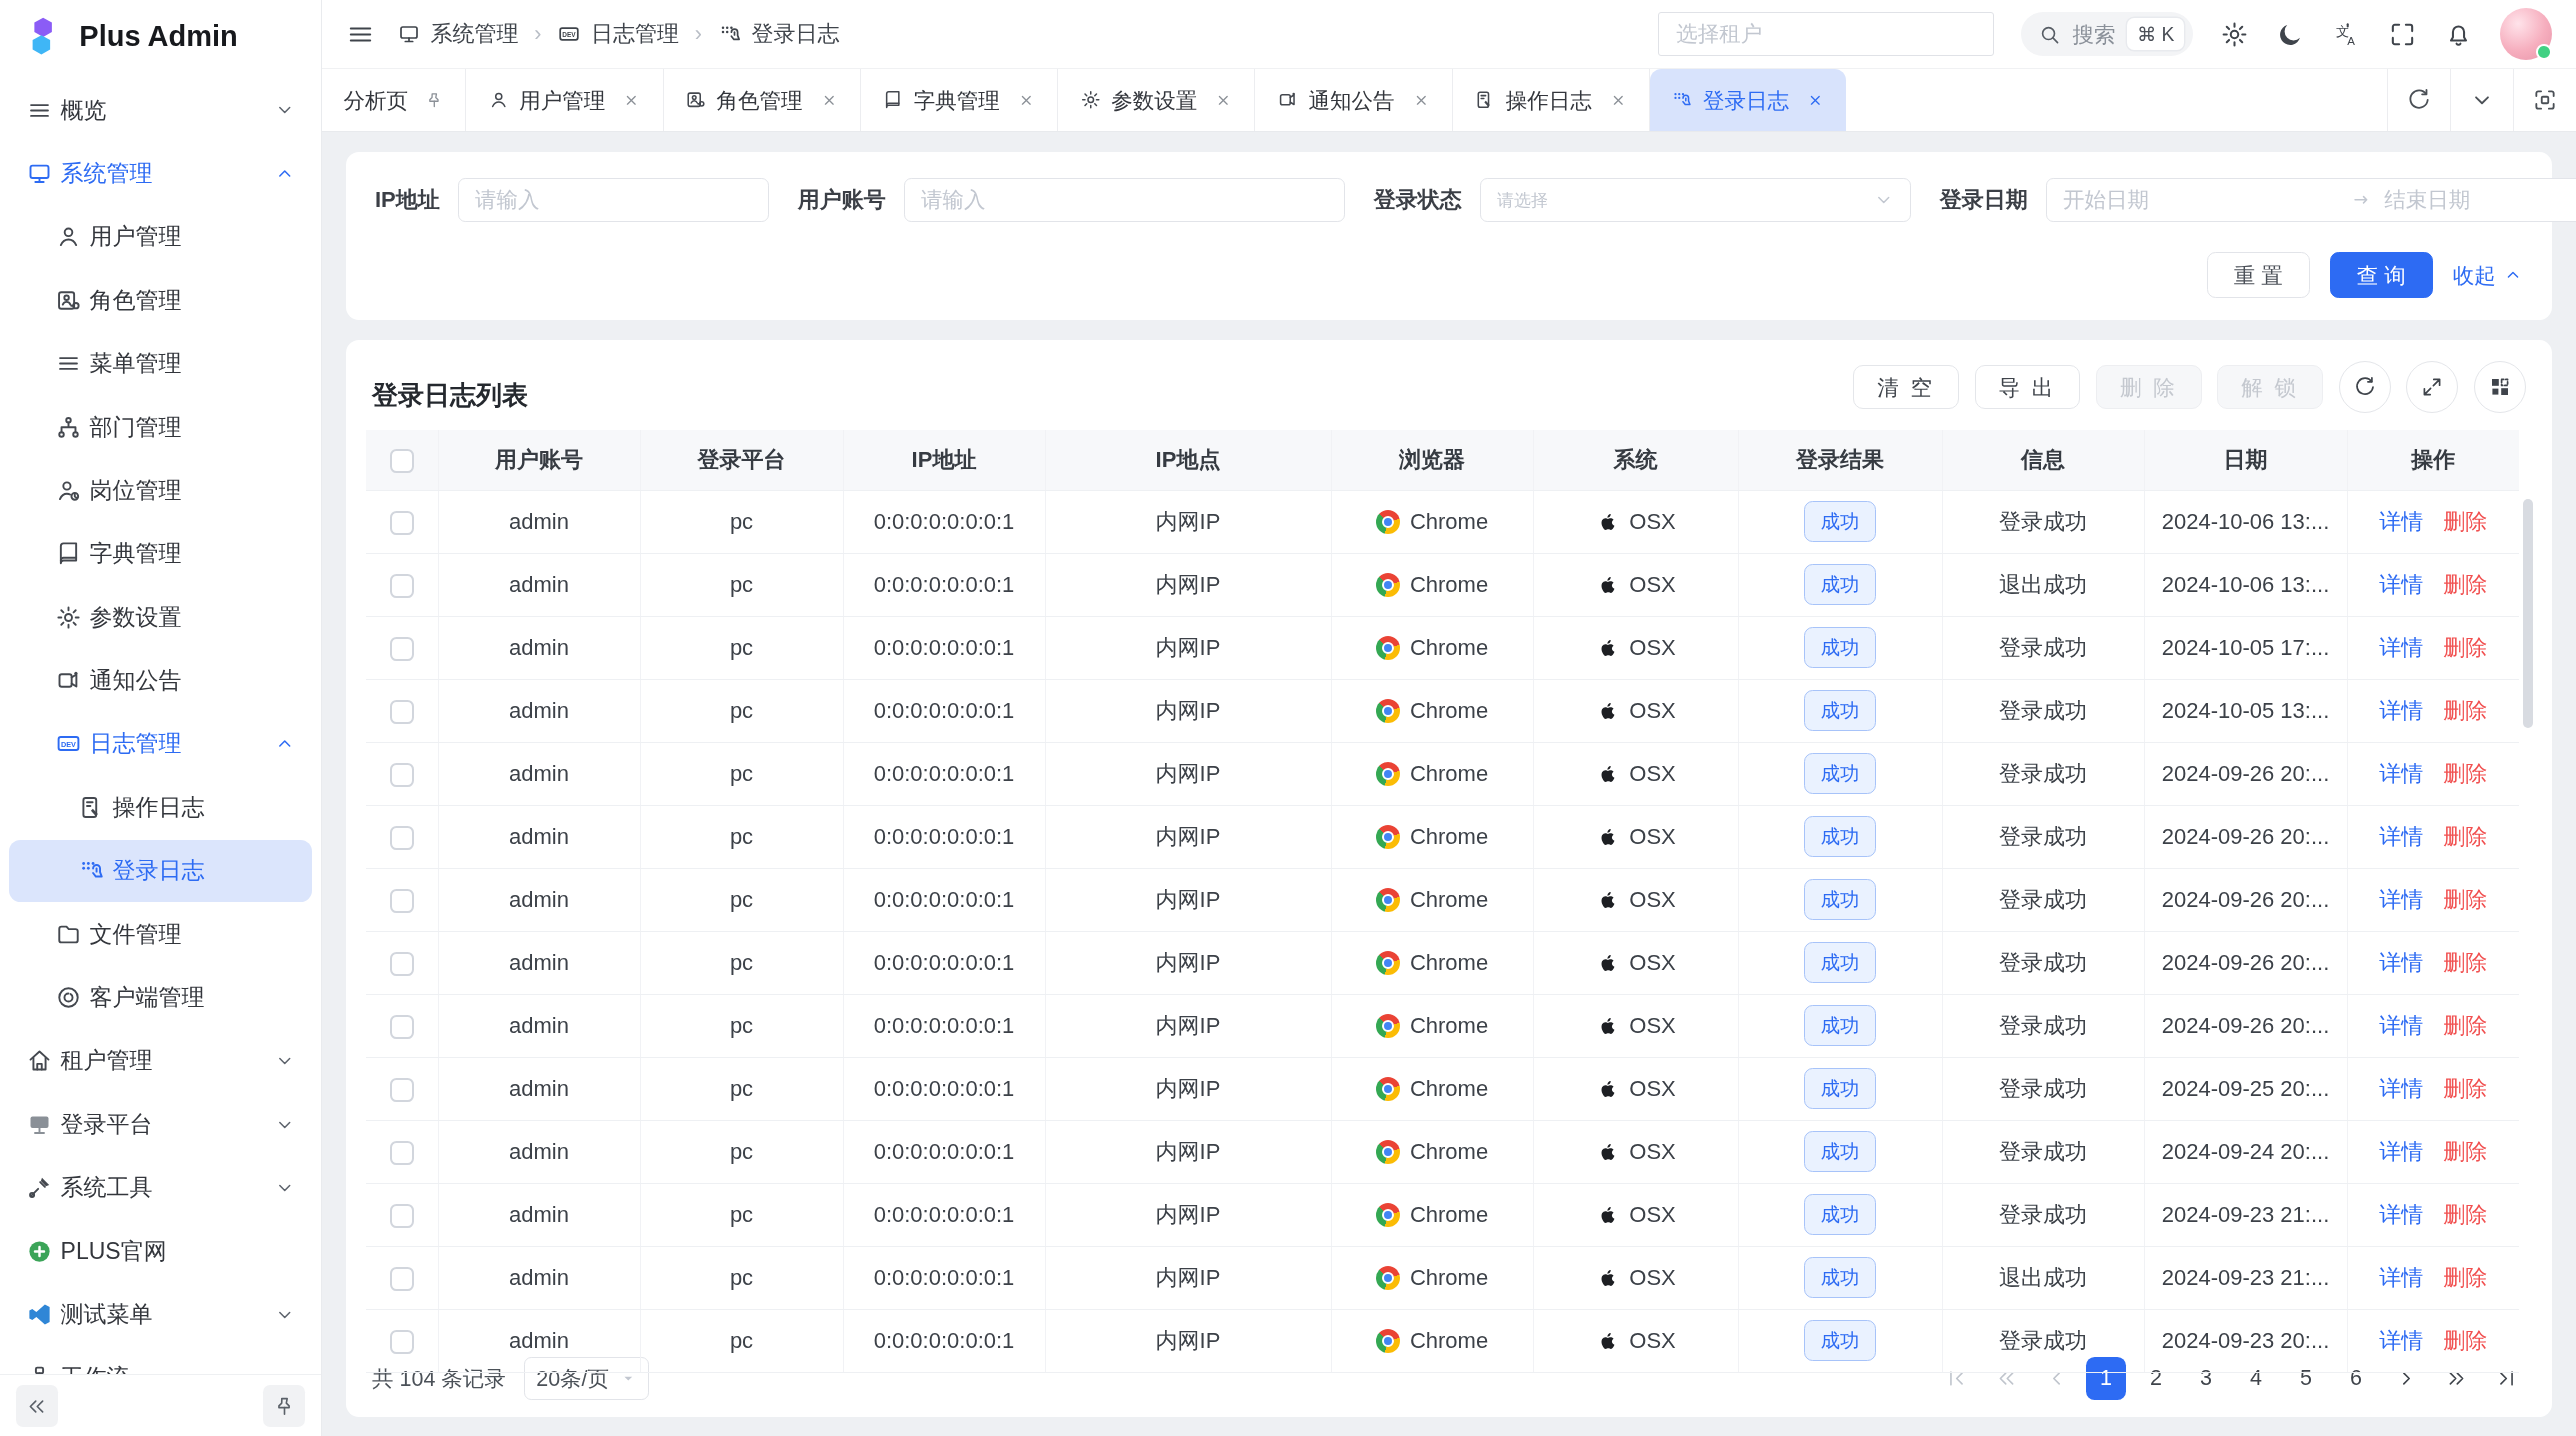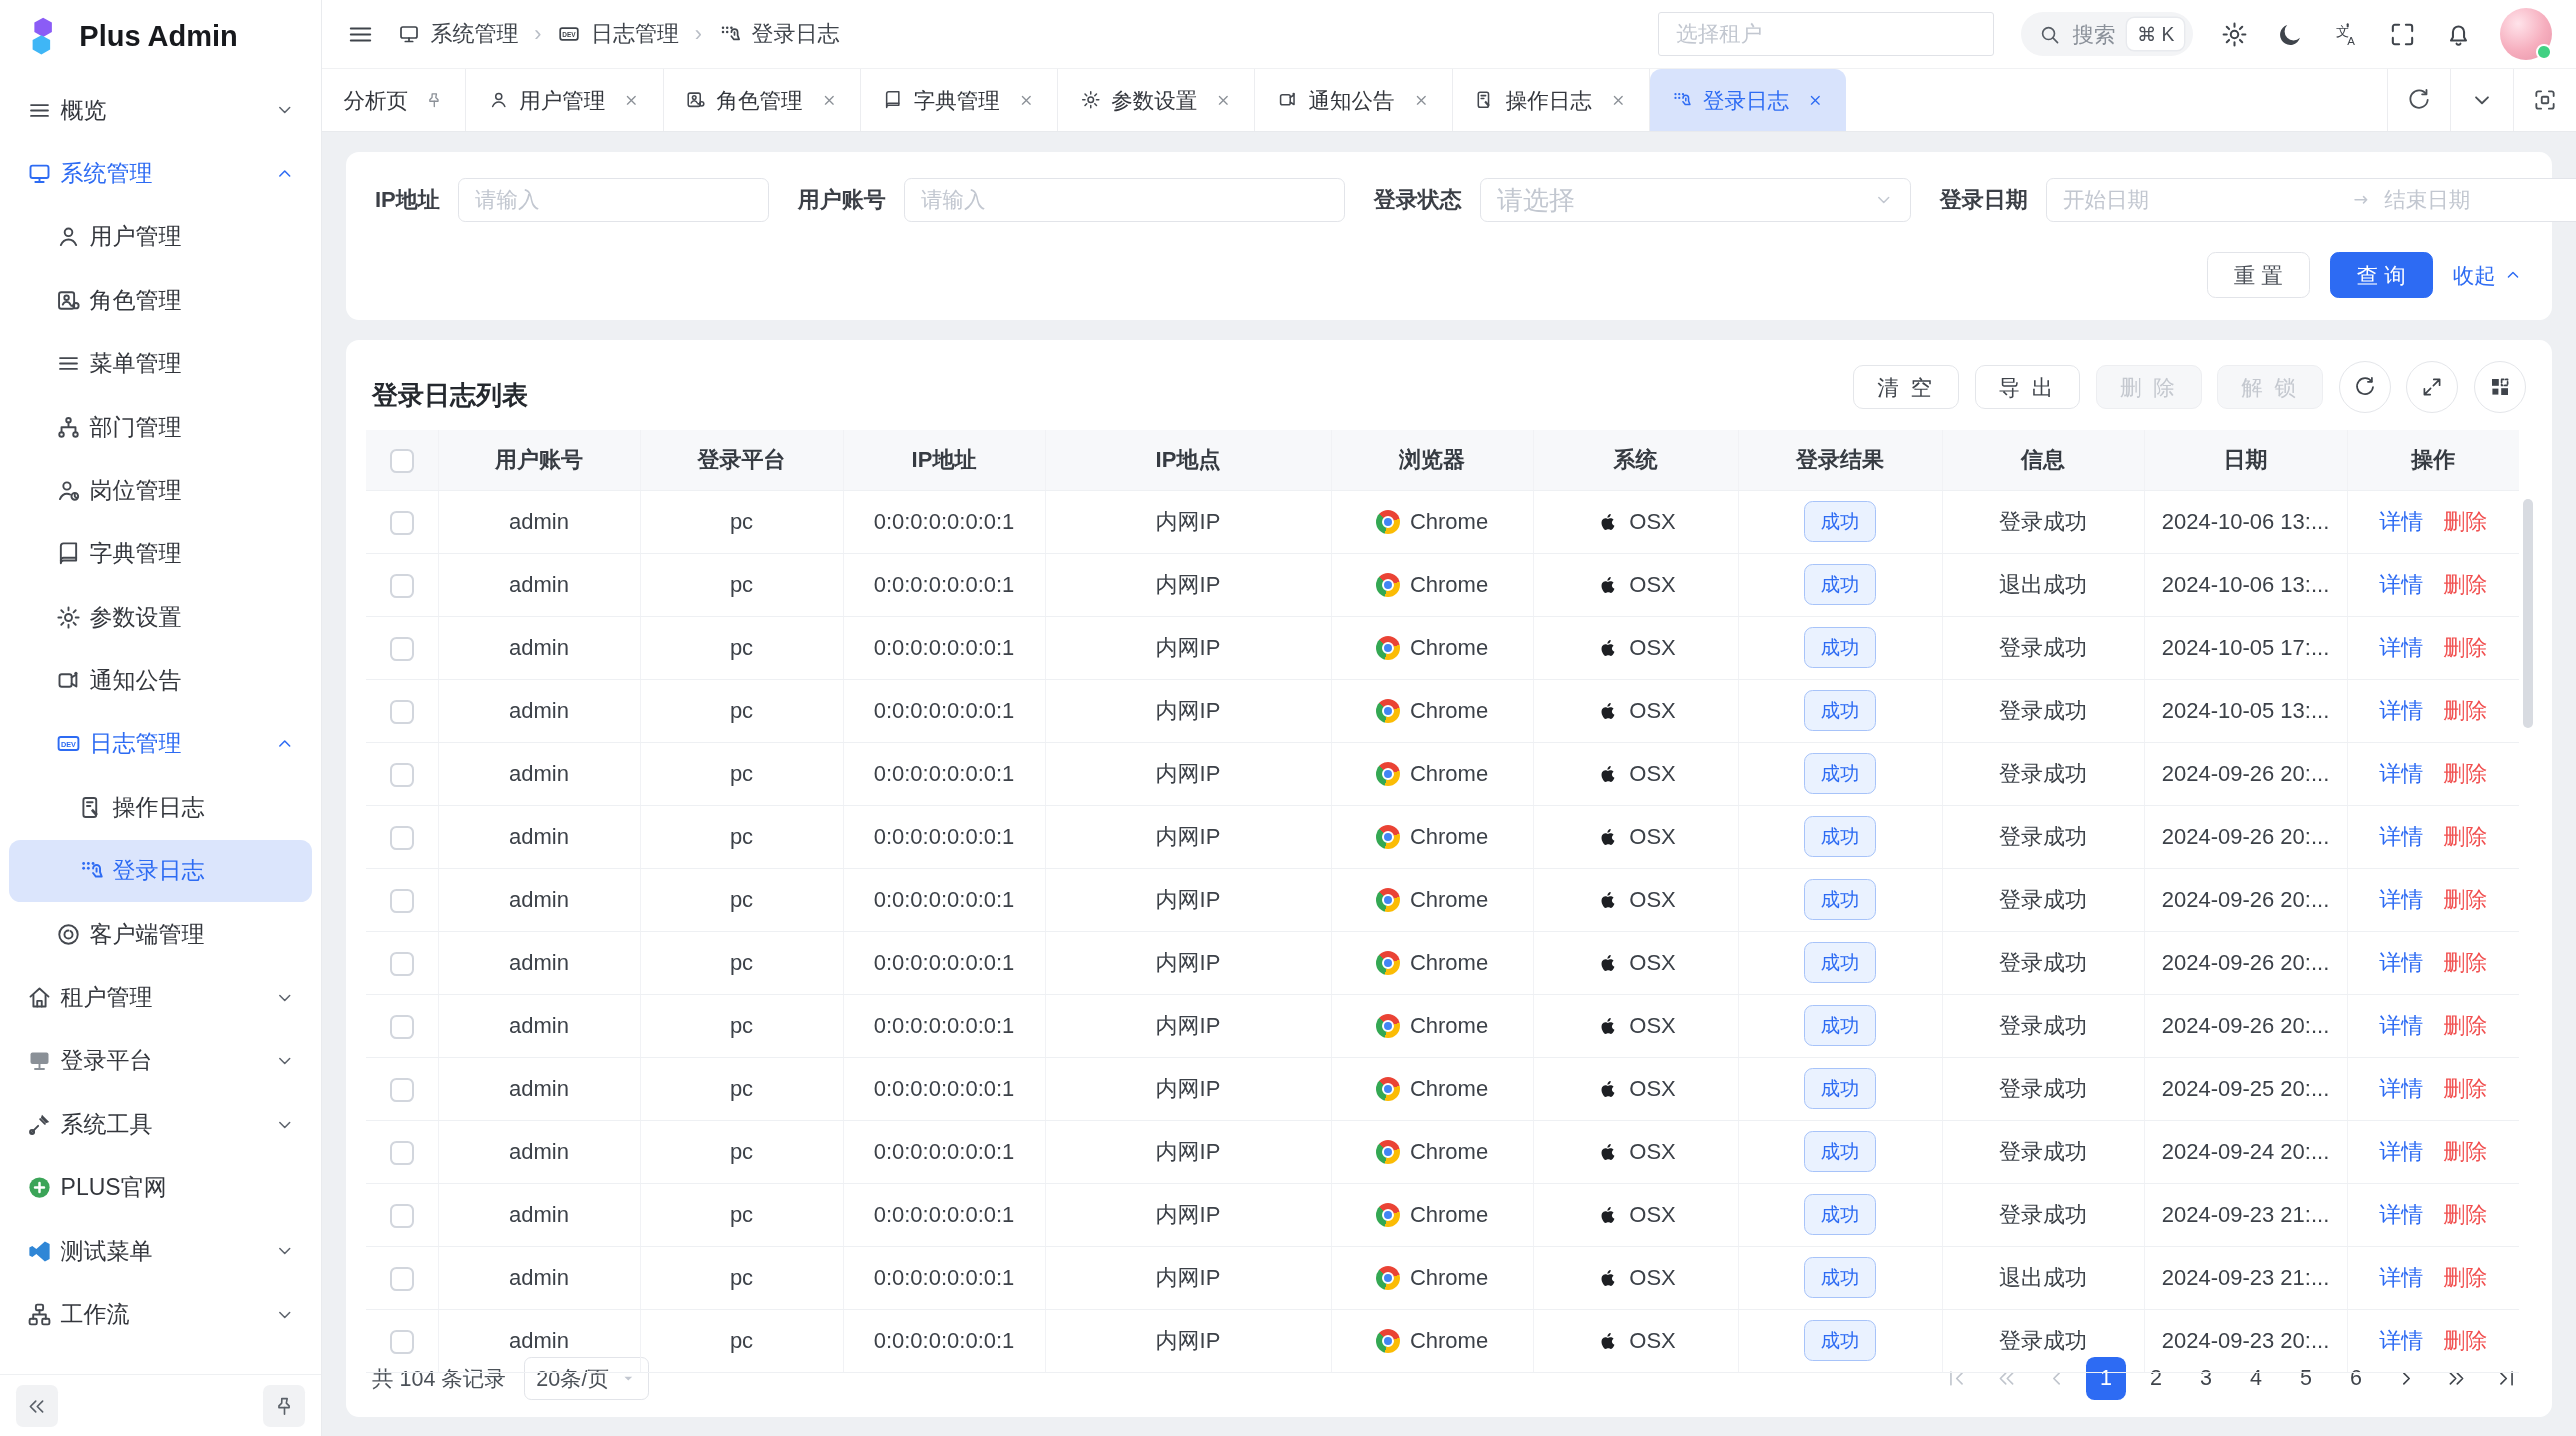--- a/index.html
+++ b/index.html
@@ -62,21 +62,21 @@
 .content{flex:1;padding:20px 24px;display:flex;flex-direction:column;gap:20px;min-height:0}
 .card{background:#fff;border-radius:13px}
 .filter-card{padding:26px 29px 21.5px;flex:none}
 .f-row{display:flex;align-items:center;justify-content:space-between;gap:29px}
 .f-group{display:flex;align-items:center;gap:18.6px}
 .f-group.g1{flex:0 0 361px}.f-group.g2{flex:0 0 547px}.f-group.g3{flex:0 0 537px}.f-group.g4{flex:0 0 533px}
 .f-label{font-weight:700;color:#3b3f46;white-space:nowrap;font-size:22px}
 .box{flex:1;height:44px;border:1.4px solid #e2e4e9;border-radius:7.2px;display:flex;align-items:center;padding:0 15.7px;gap:11.4px;background:#fff}
 .box input{border:none;outline:none;flex:1;min-width:0;font-size:21.5px;color:#3a3e45;background:transparent}
 .box input::placeholder{color:#c2c7d0}
-.box .ph{color:#c2c7d0;flex:1;font-size:26px}
+.box .ph{color:#c2c7d0;flex:1;font-size:17px}
 .box .ico{width:21.5px;height:21.5px;color:#c2c7d0}
 .f-buttons{margin-top:30px;display:flex;justify-content:flex-end;align-items:center;gap:20px}
 .btn{height:46px;padding:0 26px;border-radius:8.6px;font-size:21.5px;cursor:pointer;border:1.4px solid #e2e4e9;background:#fff;color:#4a4f57}
 .btn.primary{background:#2d6bf3;border-color:#2d6bf3;color:#fff}
 .collapse-link{color:#2d6bf3;display:flex;align-items:center;gap:7.2px;cursor:pointer;font-size:21.5px}
 .collapse-link .ico{width:20px;height:20px}
 
 .table-card{flex:1;display:flex;flex-direction:column;min-height:0;overflow:hidden}
 .tcard-head{display:flex;align-items:flex-end;padding:21.5px 26px 17px;flex:none}
 .t-title{font-size:26px;font-weight:700;color:#24282e}
@@ -263,20 +263,28 @@
               <circle cx="9.2" cy="5.8" r="1.25"></circle>
               <circle cx="13.4" cy="5.8" r="1.25"></circle>
               <circle cx="5" cy="10" r="1.25"></circle>
               <circle cx="9.2" cy="10" r="1.25"></circle>
             </g>
             <path d="M13.4 10.2a3.1 3.1 0 0 1 6.2 0v3.2l1.5 4h-5.2l-2.5-3.2"></path>
             <path d="M16.5 10.2v2.8"></path>
           </svg>
         </span>
         <span class="m-label">登录日志</span>
+      </div>
+      <div class="m-item lvl1">
+        <span class="m-ico ico ">
+          <svg viewBox="0 0 24 24" fill="none" stroke="currentColor" stroke-width="1.7" stroke-linecap="round" stroke-linejoin="round">
+            <path d="M3.8 7a2 2 0 0 1 2-2h4.4l2 2.2h6a2 2 0 0 1 2 2V17a2 2 0 0 1-2 2H5.8a2 2 0 0 1-2-2z"></path>
+          </svg>
+        </span>
+        <span class="m-label">文件管理</span>
       </div>
       <div class="m-item lvl1">
         <span class="m-ico ico ">
           <svg viewBox="0 0 24 24" fill="none" stroke="currentColor" stroke-width="1.7" stroke-linecap="round" stroke-linejoin="round">
             <circle cx="12" cy="12" r="8.2"></circle>
             <path d="M12 8.4a3.6 3.6 0 1 0 3.6 3.6c0-1.3-.7-2.4-1.7-3"></path>
           </svg>
         </span>
         <span class="m-label">客户端管理</span>
       </div>

